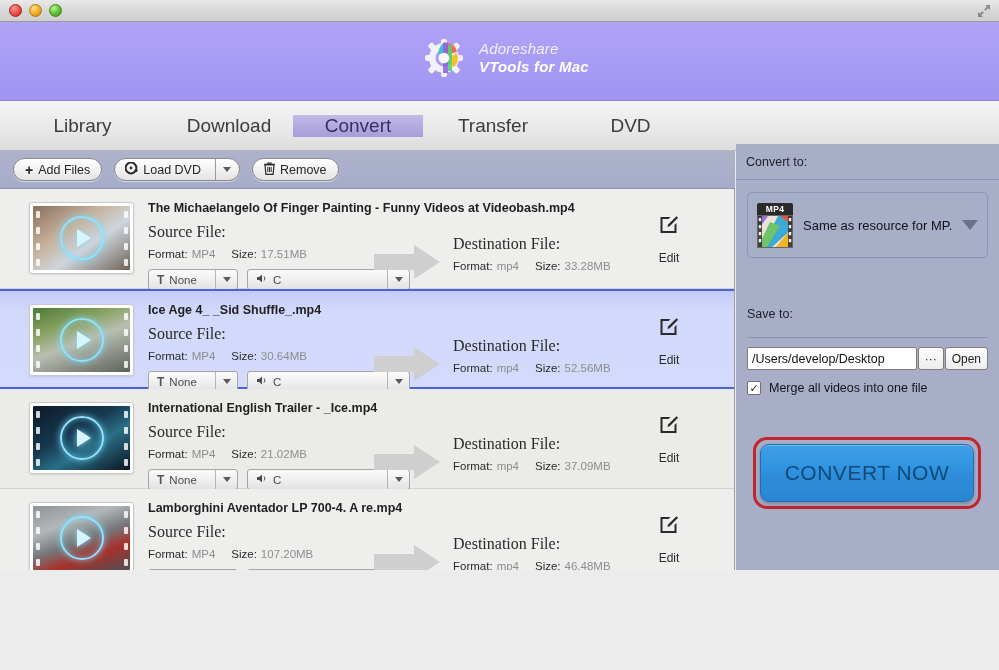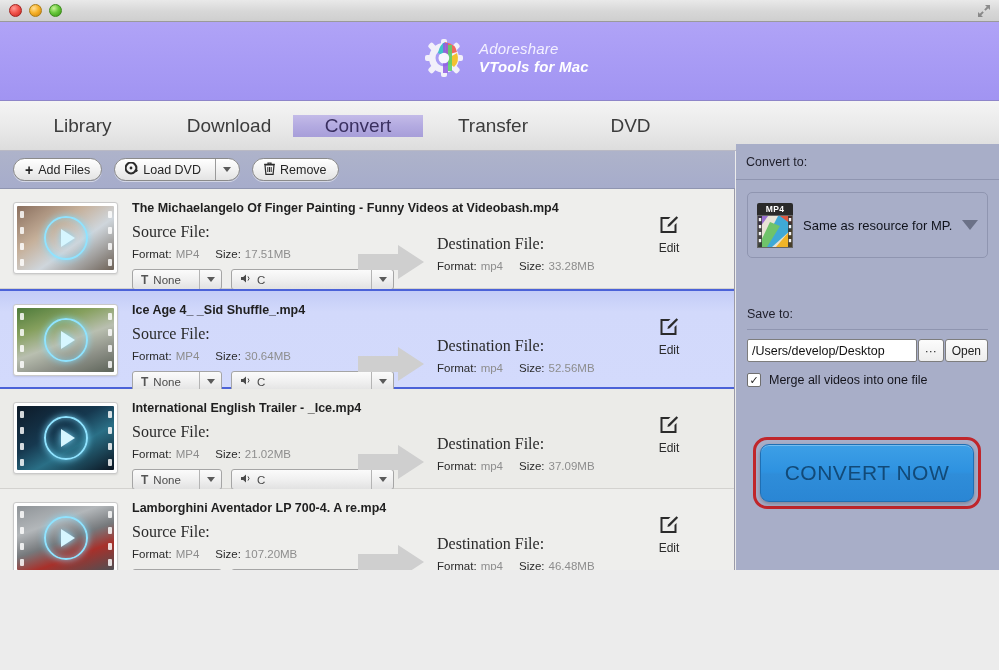--- a/index.html
+++ b/index.html
@@ -83,21 +83,21 @@
   .plus{font-size:14px;font-weight:bold;line-height:1;}
   .caret{width:0;height:0;border-left:4px solid transparent;border-right:4px solid transparent;border-top:5px solid #5a5a5a;}
 
   
   .listwrap{
     position:absolute;left:0;top:189px;width:735px;height:441px;
     background:#eae9e6;border-right:1px solid #9a9aa8;box-sizing:border-box;overflow:hidden;
   }
   .row{
     position:relative;height:100px;box-sizing:border-box;
-    border-bottom:1px solid #d3d2cf;background:#eeeeec;display:flex;
+    border-bottom:1px solid #d3d2cf;background:#eeeeec;display:flex;padding-left:16px;
   }
   .row.alt{background:#ebebe8;}
   .row.selected{
     background:linear-gradient(to bottom,#c3ccf7 0%,#d2d9fb 22%,#d3dafc 100%);
     border-top:2px solid #4b62d8;border-bottom:2px solid #4b62d8;
     height:100px;
   }
   .thumb{
     width:105px;height:72px;margin:13px 0 0 13px;flex:0 0 auto;
     background:#fff;border:1px solid #c9c9c9;border-radius:3px;
@@ -145,21 +145,21 @@
   .sel-sub{width:90px;}
   .sel-aud{width:163px;}
   .sel .s-main{flex:1 1 auto;display:flex;align-items:center;gap:5px;padding-left:8px;overflow:hidden;white-space:nowrap;}
   .sel .s-arrow{width:21px;height:100%;border-left:1px solid #b4b4b4;display:flex;align-items:center;justify-content:center;}
   .tglyph{font-weight:bold;color:#555;font-size:12px;}
 
   .editbtn{
     position:absolute;right:44px;top:26px;width:42px;text-align:center;cursor:default;
   }
   .editicon{width:20px;height:20px;margin:0 auto;}
-  .editlabel{font-size:12px;color:#2b2b2b;margin-top:2px;}
+  .editlabel{font-size:12px;color:#2b2b2b;margin-top:12px;}
 
   
   .side{
     position:absolute;left:736px;top:144px;width:263px;height:479px;
     background:#a8aec8;box-sizing:border-box;
   }
   .side-head{
     height:36px;border-bottom:1px solid #8f95b0;box-sizing:border-box;
     display:flex;align-items:center;padding-left:10px;font-size:12.5px;color:#1e1e2a;
   }
@@ -170,21 +170,21 @@
   .fmticon{width:36px;height:45px;position:relative;flex:0 0 auto;}
   .fmticon .cap{
     position:absolute;left:0;top:0;width:36px;height:13px;background:#2a2a2a;border-radius:2px 2px 0 0;
     color:#fff;font-size:8.5px;font-weight:bold;display:flex;align-items:center;justify-content:center;letter-spacing:.3px;
   }
   .fmticon .body{position:absolute;left:0;top:12px;width:36px;height:33px;background:#fff;border:1px solid #666;box-sizing:border-box;overflow:hidden;}
   .fmtlabel{flex:1 1 auto;font-size:13px;color:#10131c;white-space:nowrap;overflow:hidden;}
   .bigcaret{width:0;height:0;border-left:8px solid transparent;border-right:8px solid transparent;border-top:10px solid #6b7187;flex:0 0 auto;}
 
   .saveto{position:absolute;left:11px;top:163px;width:241px;}
-  .saveto-lbl{font-size:12.5px;color:#1e1e2a;padding-bottom:8px;border-bottom:1px solid #8f95b0;}
+  .saveto-lbl{font-size:12.5px;color:#1e1e2a;padding-bottom:16px;border-bottom:1px solid #8f95b0;}
   .saverow{display:flex;align-items:center;gap:1px;margin-top:9px;}
   .pathinput{
     flex:1 1 auto;height:23px;background:#fff;border:1px solid #7d7d7d;border-radius:2px;
     display:flex;align-items:center;padding:0 4px;box-sizing:border-box;
     font-size:12.5px;color:#111;white-space:nowrap;overflow:hidden;
   }
   .minibtn{
     height:23px;min-width:26px;padding:0 6px;border:1px solid #7d7d7d;border-radius:3px;
     background:linear-gradient(to bottom,#fcfcfc,#ededed);
     display:flex;align-items:center;justify-content:center;font-size:12px;color:#222;box-sizing:border-box;

